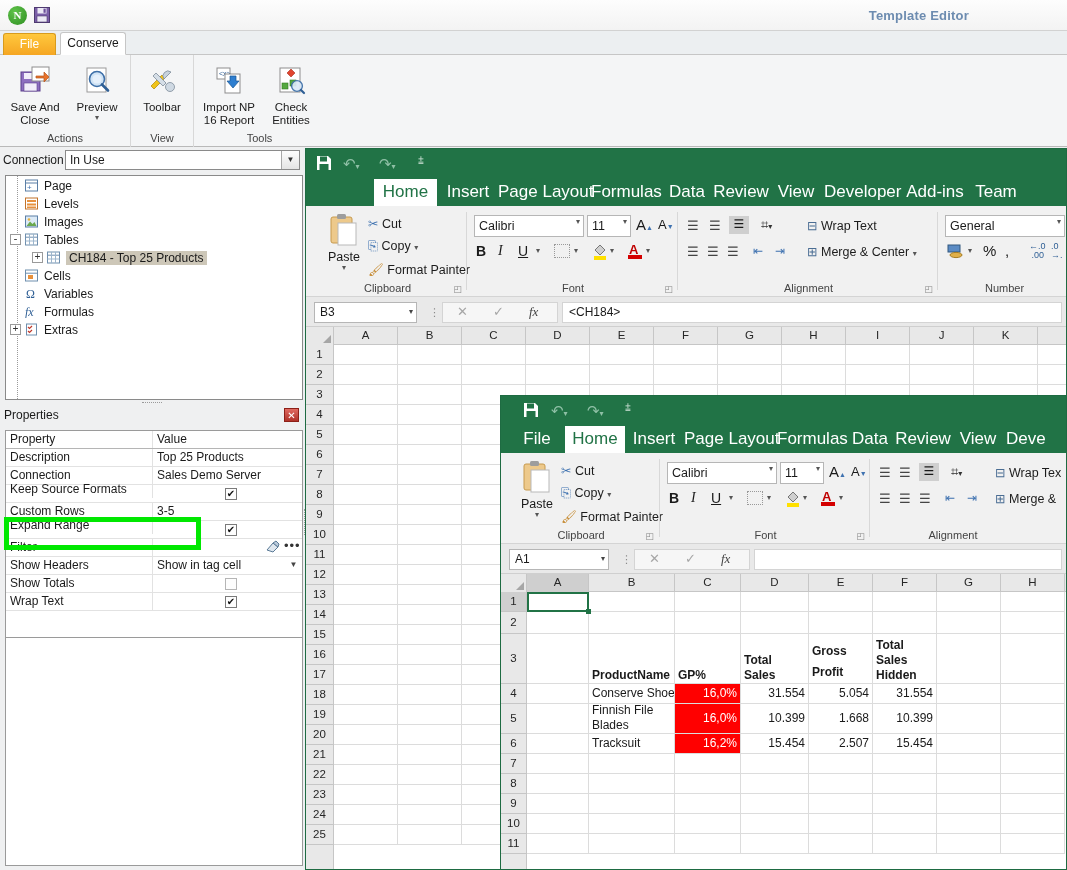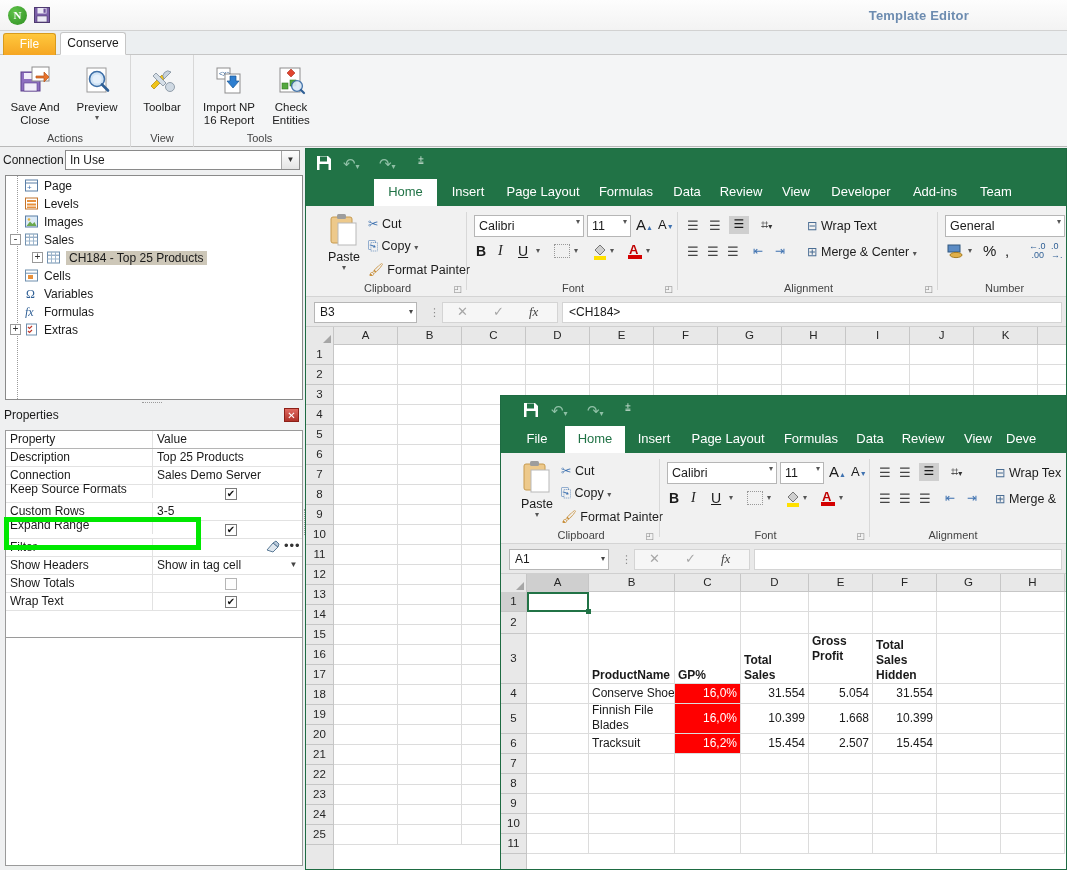--- a/index.html
+++ b/index.html
@@ -115,21 +115,21 @@
   .tree-splitter .g { position:absolute; left:46%; top:2px; width:20px; height:1px;
                       border-top:1px dotted #9a9a9a; }
 
   
   .xl { position:absolute; background:#fff; overflow:hidden;
         border:1px solid #1e6b42; }
   .xl-green { background:#217346; position:relative; }
   .xl-qat { position:absolute; left:0; top:0; height:30px; }
   .xl-qat .qi { position:absolute; top:6px; }
   .xl-tabs { position:absolute; left:0; height:27px; }
-  .xl-tab { position:absolute; top:0; height:27px; color:#fff; font-size:13px;
+  .xl-tab { position:absolute; top:0; height:27px; color:#fff; font-size:17px;
             line-height:26px; text-align:center; white-space:nowrap; }
   .xl-tab.active { background:#fff; color:#217346; }
   .xl-ribbon { position:absolute; background:#f1f1f1; border-bottom:1px solid #d4d4d4; }
   .xl-grp { position:absolute; top:0; height:100%; }
   .xl-grp .gl { position:absolute; bottom:2px; left:0; width:100%; text-align:center;
                 font-size:11px; color:#444; }
   .xl-grp .dl { position:absolute; bottom:2px; right:3px; font-size:9px; color:#888; }
   .xl-sep { position:absolute; top:6px; width:1px; background:#d8d8d8; }
   .xl-item { position:absolute; font-size:12.5px; color:#1c1c1c; white-space:nowrap; }
 
@@ -289,21 +289,21 @@
               <rect x="1.5" y="1" width="12" height="11" fill="#dceaf6" stroke="#5b7fa6"></rect>
               <circle cx="5" cy="4.5" r="1.3" fill="#e8b03d"></circle>
               <path d="M2.5 11 L6 6.5 L8.5 9 L10.5 7 L12.5 11 Z" fill="#6aa84f"></path>
             </svg></span><span class="tlabel">Images</span></div>
         <div class="tree-row" style="padding-left: 4px;"><span class="exp">-</span><span class="tico"><svg width="15" height="13" viewBox="0 0 15 13">
               <rect x="1.5" y="1" width="12" height="11" fill="#fff" stroke="#6f8fae"></rect>
               <line x1="1.5" y1="4.2" x2="13.5" y2="4.2" stroke="#6f8fae"></line>
               <line x1="1.5" y1="8" x2="13.5" y2="8" stroke="#9db6cd"></line>
               <line x1="5.5" y1="1" x2="5.5" y2="12" stroke="#9db6cd"></line>
               <line x1="9.5" y1="1" x2="9.5" y2="12" stroke="#9db6cd"></line>
-            </svg></span><span class="tlabel">Sales</span></div>
+            </svg></span><span class="tlabel">Tables</span></div>
         <div class="tree-row sel" style="padding-left: 26px;"><span class="exp">+</span><span class="tico"><svg width="15" height="13" viewBox="0 0 15 13">
               <rect x="1.5" y="1" width="12" height="11" fill="#fff" stroke="#6f8fae"></rect>
               <line x1="1.5" y1="4.2" x2="13.5" y2="4.2" stroke="#6f8fae"></line>
               <line x1="1.5" y1="8" x2="13.5" y2="8" stroke="#9db6cd"></line>
               <line x1="5.5" y1="1" x2="5.5" y2="12" stroke="#9db6cd"></line>
               <line x1="9.5" y1="1" x2="9.5" y2="12" stroke="#9db6cd"></line>
             </svg></span><span class="tlabel">CH184 - Top 25 Products</span></div>
         <div class="tree-row" style="padding-left: 4px;"><span class="nox"></span><span class="tico"><svg width="15" height="13" viewBox="0 0 15 13">
               <rect x="1.5" y="1" width="12" height="11" fill="#fff" stroke="#6f8fae"></rect>
               <line x1="1.5" y1="4.2" x2="13.5" y2="4.2" stroke="#6f8fae"></line>
@@ -1087,21 +1087,21 @@
         <div class="cl" style="left:0px;top:42px;width:62px;height:50px;line-height:49px;"></div>
         <div class="cl" style="left:62px;top:42px;width:86px;height:50px;font-weight:bold;text-align:left;white-space:normal;line-height:15px;display:flex;align-items:flex-end;justify-content:flex-start;">
           <span>ProductName</span>
         </div>
         <div class="cl" style="left:148px;top:42px;width:66px;height:50px;font-weight:bold;text-align:left;white-space:normal;line-height:15px;display:flex;align-items:flex-end;justify-content:flex-start;">
           <span>GP%</span>
         </div>
         <div class="cl" style="left:214px;top:42px;width:68px;height:50px;font-weight:bold;text-align:left;white-space:normal;line-height:15px;display:flex;align-items:flex-end;justify-content:flex-start;">
           <span>Total Sales</span>
         </div>
-        <div class="cl" style="left:282px;top:42px;width:64px;height:50px;font-weight:bold;text-align:left;white-space:normal;line-height:15px;display:flex;align-items:flex-start;justify-content:flex-start;">
+        <div class="cl" style="left:282px;top:42px;width:64px;height:50px;font-weight:bold;text-align:left;white-space:normal;line-height:21px;display:flex;align-items:flex-end;justify-content:flex-start;">
           <span>Gross Profit</span>
         </div>
         <div class="cl" style="left:346px;top:42px;width:64px;height:50px;font-weight:bold;text-align:left;white-space:normal;line-height:15px;display:flex;align-items:flex-end;justify-content:flex-start;">
           <span>Total Sales Hidden</span>
         </div>
         <div class="cl" style="left:410px;top:42px;width:64px;height:50px;line-height:49px;"></div>
         <div class="cl" style="left:474px;top:42px;width:64px;height:50px;line-height:49px;"></div>
         <div class="cl" style="left:0px;top:92px;width:62px;height:20px;line-height:19px;"></div>
         <div class="cl" style="left:62px;top:92px;width:86px;height:20px;text-align:left;white-space:nowrap;line-height:19px;"><span>Conserve Shoes</span></div>
         <div class="cl" style="left:148px;top:92px;width:66px;height:20px;background:#ff0000;color:#ffffff;text-align:right;white-space:nowrap;line-height:19px;"><span>16,0%</span></div>

